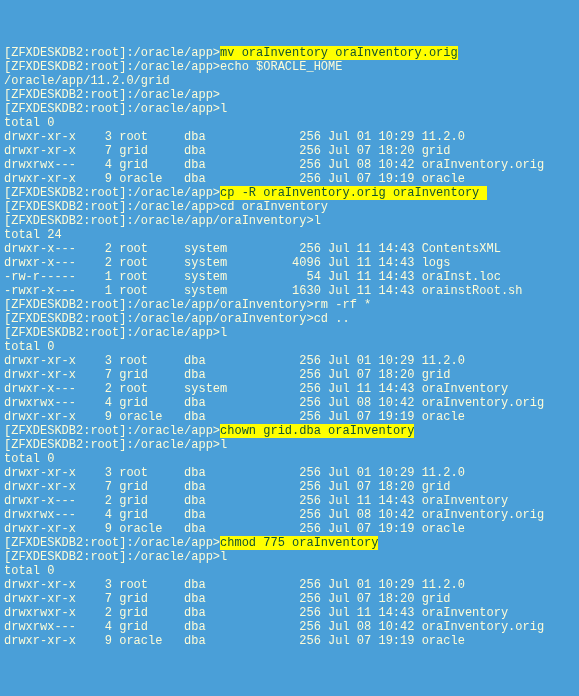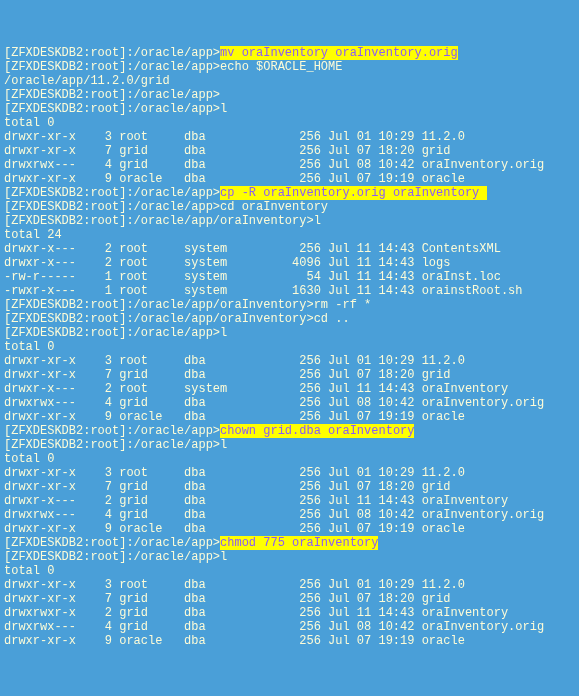--- a/index.html
+++ b/index.html
@@ -10,21 +10,21 @@
     font-size: 12px;
     line-height: 14px;
     color: #fdfcd8;
     white-space: pre;
     width: 571px;
     overflow: hidden;
   }
   .line { display: block; }
   .hl {
     background: #ffff00;
-    color: #8b5cf6;
+    color: #14532d;
   }
 </style>
 </head>
 <body>
 
 
 <div id="terminal"><div class="line"><span>[ZFXDESKDB2:root]:/oracle/app&gt;</span><span class="hl">mv oraInventory oraInventory.orig</span></div><div class="line"><span>[ZFXDESKDB2:root]:/oracle/app&gt;echo $ORACLE_HOME</span></div><div class="line"><span>/oracle/app/11.2.0/grid</span></div><div class="line"><span>[ZFXDESKDB2:root]:/oracle/app&gt;</span></div><div class="line"><span>[ZFXDESKDB2:root]:/oracle/app&gt;l</span></div><div class="line"><span>total 0</span></div><div class="line"><span>drwxr-xr-x    3 root     dba             256 Jul 01 10:29 11.2.0</span></div><div class="line"><span>drwxr-xr-x    7 grid     dba             256 Jul 07 18:20 grid</span></div><div class="line"><span>drwxrwx---    4 grid     dba             256 Jul 08 10:42 oraInventory.orig</span></div><div class="line"><span>drwxr-xr-x    9 oracle   dba             256 Jul 07 19:19 oracle</span></div><div class="line"><span>[ZFXDESKDB2:root]:/oracle/app&gt;</span><span class="hl">cp -R oraInventory.orig oraInventory </span></div><div class="line"><span>[ZFXDESKDB2:root]:/oracle/app&gt;cd oraInventory</span></div><div class="line"><span>[ZFXDESKDB2:root]:/oracle/app/oraInventory&gt;l</span></div><div class="line"><span>total 24</span></div><div class="line"><span>drwxr-x---    2 root     system          256 Jul 11 14:43 ContentsXML</span></div><div class="line"><span>drwxr-x---    2 root     system         4096 Jul 11 14:43 logs</span></div><div class="line"><span>-rw-r-----    1 root     system           54 Jul 11 14:43 oraInst.loc</span></div><div class="line"><span>-rwxr-x---    1 root     system         1630 Jul 11 14:43 orainstRoot.sh</span></div><div class="line"><span>[ZFXDESKDB2:root]:/oracle/app/oraInventory&gt;rm -rf *</span></div><div class="line"><span>[ZFXDESKDB2:root]:/oracle/app/oraInventory&gt;cd ..</span></div><div class="line"><span>[ZFXDESKDB2:root]:/oracle/app&gt;l</span></div><div class="line"><span>total 0</span></div><div class="line"><span>drwxr-xr-x    3 root     dba             256 Jul 01 10:29 11.2.0</span></div><div class="line"><span>drwxr-xr-x    7 grid     dba             256 Jul 07 18:20 grid</span></div><div class="line"><span>drwxr-x---    2 root     system          256 Jul 11 14:43 oraInventory</span></div><div class="line"><span>drwxrwx---    4 grid     dba             256 Jul 08 10:42 oraInventory.orig</span></div><div class="line"><span>drwxr-xr-x    9 oracle   dba             256 Jul 07 19:19 oracle</span></div><div class="line"><span>[ZFXDESKDB2:root]:/oracle/app&gt;</span><span class="hl">chown grid.dba oraInventory</span></div><div class="line"><span>[ZFXDESKDB2:root]:/oracle/app&gt;l</span></div><div class="line"><span>total 0</span></div><div class="line"><span>drwxr-xr-x    3 root     dba             256 Jul 01 10:29 11.2.0</span></div><div class="line"><span>drwxr-xr-x    7 grid     dba             256 Jul 07 18:20 grid</span></div><div class="line"><span>drwxr-x---    2 grid     dba             256 Jul 11 14:43 oraInventory</span></div><div class="line"><span>drwxrwx---    4 grid     dba             256 Jul 08 10:42 oraInventory.orig</span></div><div class="line"><span>drwxr-xr-x    9 oracle   dba             256 Jul 07 19:19 oracle</span></div><div class="line"><span>[ZFXDESKDB2:root]:/oracle/app&gt;</span><span class="hl">chmod 775 oraInventory</span></div><div class="line"><span>[ZFXDESKDB2:root]:/oracle/app&gt;l</span></div><div class="line"><span>total 0</span></div><div class="line"><span>drwxr-xr-x    3 root     dba             256 Jul 01 10:29 11.2.0</span></div><div class="line"><span>drwxr-xr-x    7 grid     dba             256 Jul 07 18:20 grid</span></div><div class="line"><span>drwxrwxr-x    2 grid     dba             256 Jul 11 14:43 oraInventory</span></div><div class="line"><span>drwxrwx---    4 grid     dba             256 Jul 08 10:42 oraInventory.orig</span></div><div class="line"><span>drwxr-xr-x    9 oracle   dba             256 Jul 07 19:19 oracle</span></div></div>
 
 
 

